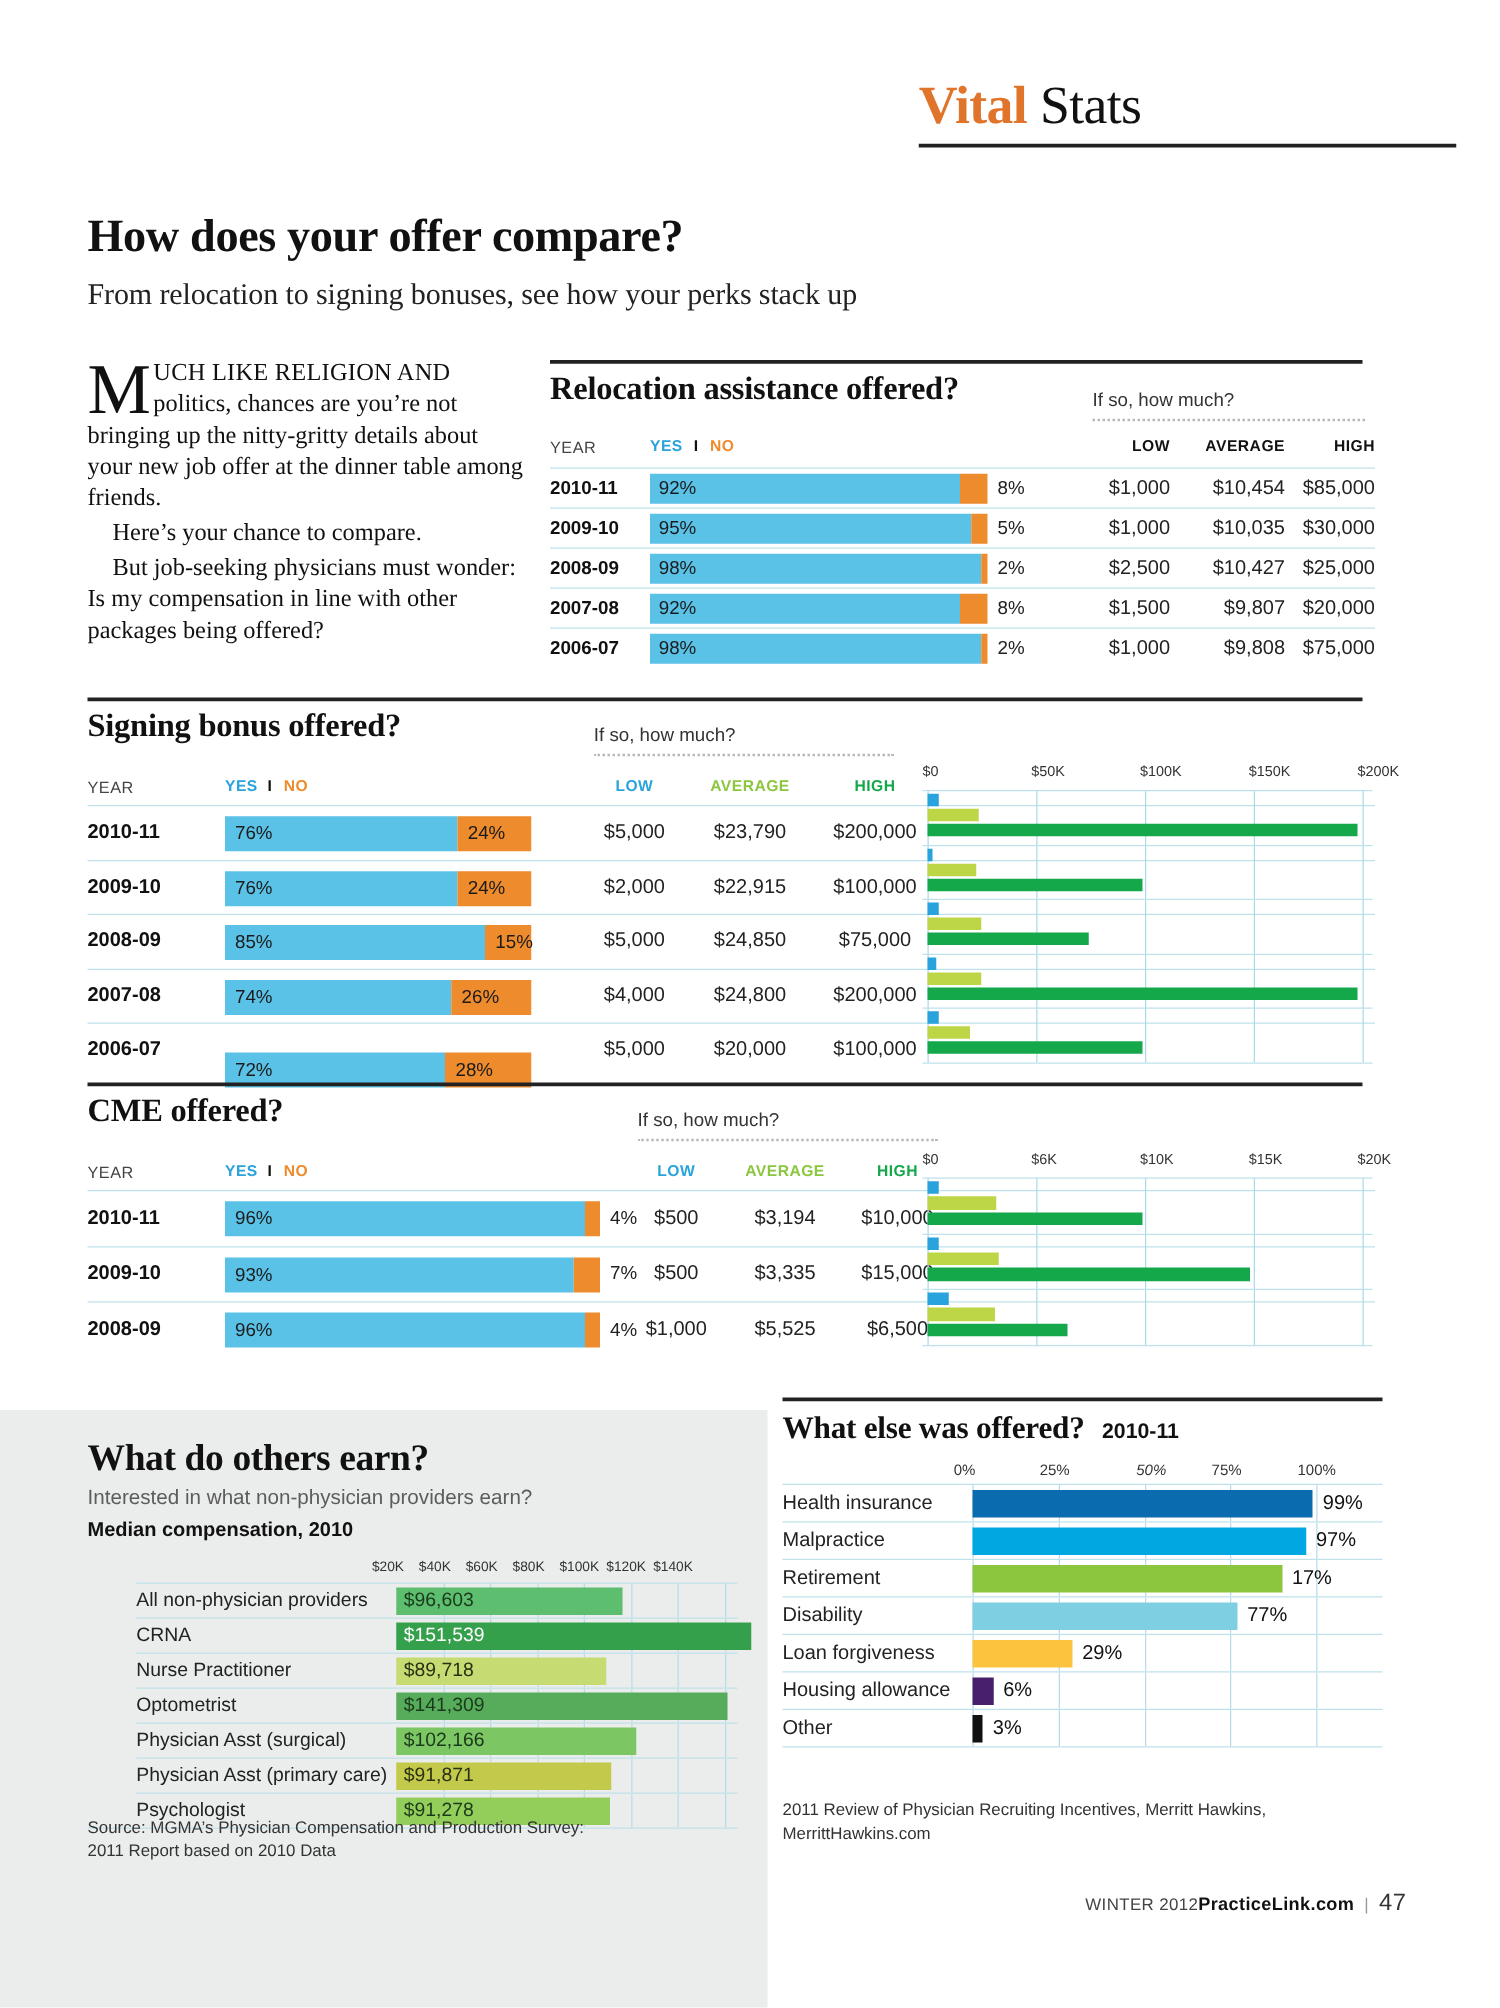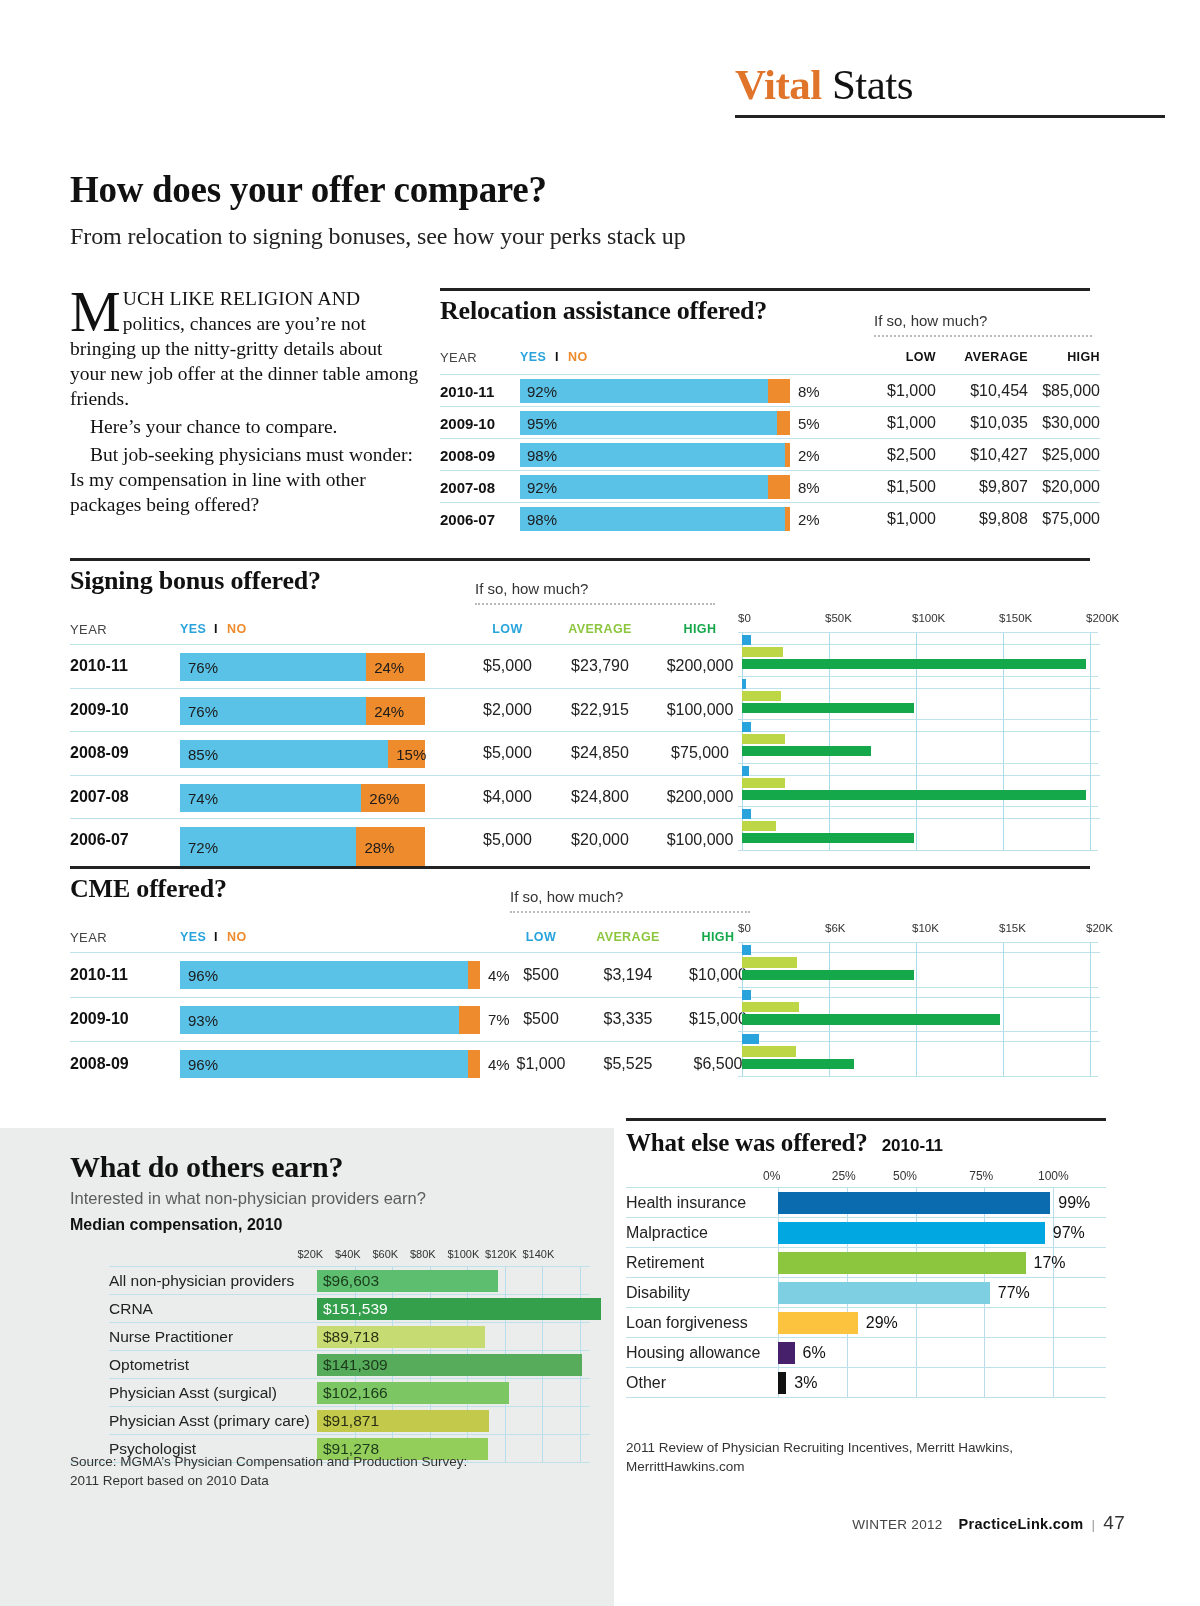--- a/index.html
+++ b/index.html
@@ -86,21 +86,21 @@
   .else-row { position: relative; height: 30px; border-top: 1px solid #bfe2ea; }
   .else-label { position: absolute; left: 0; top: 50%; transform: translateY(-50%); font-size: 16px; color: #222; }
   .else-bar { position: absolute; top: 4px; height: 22px; }
   .else-val { position: absolute; top: 50%; transform: translateY(-50%); font-size: 16px; color: #111; }
   .else-grid { position: absolute; top: 0; bottom: 0; width: 1px; background: #b9dced; }
 
   #else-source { position: absolute; left: 626px; top: 1438px; font-size: 13.5px; color: #333; line-height: 19px; }
 
   
   #footer { position: absolute; right: 75px; top: 1512px; font-size: 13.5px; color: #444; letter-spacing: .3px; }
-  #footer .brand { font-weight: bold; color: #111; font-size: 14.5px; margin-left: 16px; }
+  #footer .brand { font-weight: bold; color: #111; font-size: 14.5px; margin-left: 0; }
   #footer .sep { color: #999; margin: 0 8px; }
   #footer .pg { font-size: 19px; color: #333; }
 </style>
 </head>
 <body>
 
 <div id="masthead">
   <div class="mast-text">
     <span class="mast-vital">Vital</span><span class="mast-stats"> Stats</span>
   </div>
@@ -264,21 +264,21 @@
           <div class="bar-no" style="left:181.3px;width:63.69999999999999px;"></div>
           <span class="bar-lbl-in" style="left:8px;">74%</span>
           <span class="bar-lbl-in" style="left:189.3px;">26%</span>
         </div>
         <span class="money" style="position:absolute;left:405px;top:50%;transform:translateY(-50%);width:65px;text-align:center;">$4,000</span>
         <span class="money" style="position:absolute;left:485px;top:50%;transform:translateY(-50%);width:90px;text-align:center;">$24,800</span>
         <span class="money" style="position:absolute;left:590px;top:50%;transform:translateY(-50%);width:80px;text-align:center;">$200,000</span>
       </div>
       <div class="rowline" style="position:relative;height:43.5px;">
         <span class="yr" style="position:absolute;left:0;top:50%;transform:translateY(-50%);font-size:16px;">2006-07</span>
-        <div class="barpair" style="position:absolute;left:110px;top:8px;width:245px;height:40px;">
+        <div class="barpair" style="position:absolute;left:110px;top:23px;width:245px;height:28px;">
           <div class="bar-yes" style="width:176.4px;"></div>
           <div class="bar-no" style="left:176.4px;width:68.6px;"></div>
           <span class="bar-lbl-in" style="left:8px;">72%</span>
           <span class="bar-lbl-in" style="left:184.4px;">28%</span>
         </div>
         <span class="money" style="position:absolute;left:405px;top:50%;transform:translateY(-50%);width:65px;text-align:center;">$5,000</span>
         <span class="money" style="position:absolute;left:485px;top:50%;transform:translateY(-50%);width:90px;text-align:center;">$20,000</span>
         <span class="money" style="position:absolute;left:590px;top:50%;transform:translateY(-50%);width:80px;text-align:center;">$100,000</span>
       </div>
     </div>
@@ -524,21 +524,21 @@
     <div>Source: MGMA’s Physician Compensation and Production Survey:</div>
     <div>2011 Report based on 2010 Data</div>
   </div>
 
 <div id="else">
   <div class="rule"></div>
   <h3>What else was offered?</h3><span class="yearbadge">2010-11</span>
   <div class="else-axis" id="else-axis">
       <span style="left:137px;">0%</span>
       <span style="left:205.75px;">25%</span>
-      <span style="left:267px;">50%</span>
+      <span style="left:283px;font-style:italic;">50%</span>
       <span style="left:343.25px;">75%</span>
       <span style="left:412px;">100%</span>
     </div>
   <div id="else-rows">
       <div class="else-row">
         <span class="else-label">Health insurance</span>
         <div class="else-grid" style="left:152px;"></div>
         <div class="else-grid" style="left:220.75px;"></div>
         <div class="else-grid" style="left:289.5px;"></div>
         <div class="else-grid" style="left:358.25px;"></div>

